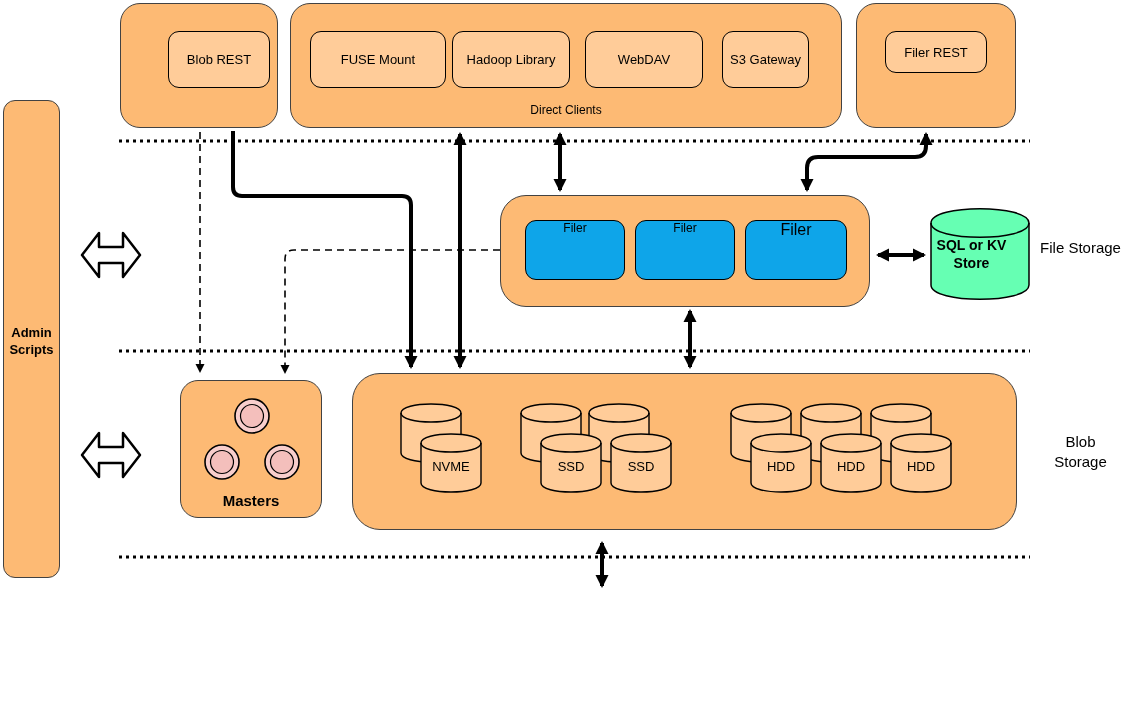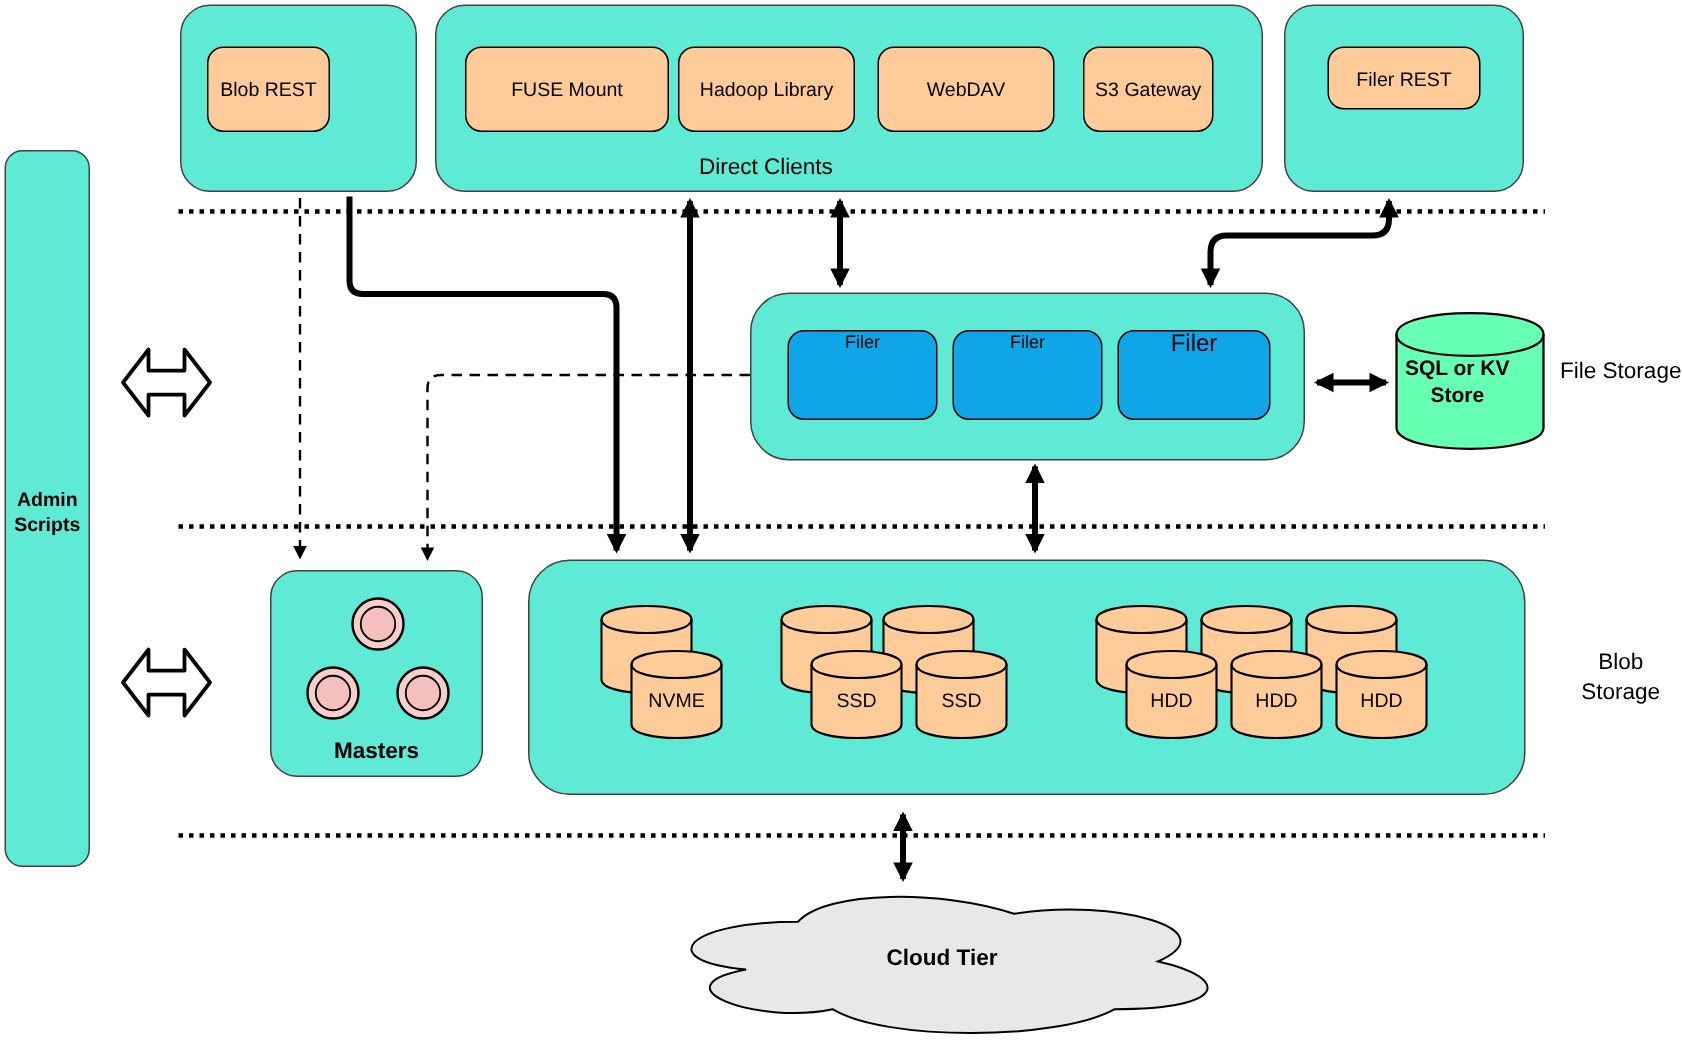--- a/index.html
+++ b/index.html
@@ -1,25 +1,25 @@
 <!DOCTYPE html>
 <html><head>
 <meta charset="utf-8">
 <style>
   html,body{margin:0;padding:0;background:#fff;}
   .stage{position:relative;width:1121px;height:701px;background:#fff;overflow:hidden;
          font-family:"Liberation Sans",sans-serif;color:#000;}
   .abs{position:absolute;box-sizing:border-box;}
-  .group{background:#5eead4;border:1px solid #424242;border-radius:20px;}
+  .group{background:#fdba74;border:1px solid #424242;border-radius:20px;}
   .obox{background:#ffcc99;border:1px solid #000;border-radius:11px;
         display:flex;align-items:center;justify-content:center;font-size:13px;}
   .gbox{background:#0ea5e9;border:1px solid #000;border-radius:11px;
         display:flex;align-items:flex-start;justify-content:center;font-size:12px;}
   .gbox.big{font-size:16px;}
-  .caption{font-size:15px;}
+  .caption{font-size:12px;text-align:center;}
   .sectionlabel{font-size:15px;text-align:center;line-height:1.35;}
   .cylwrap{position:absolute;}
   .cyl-label{position:absolute;left:0;right:0;top:26px;text-align:center;font-size:13px;}
   .sql-label{position:absolute;left:0;right:0;top:28px;text-align:center;
              font-size:14px;font-weight:bold;line-height:1.3;}
   .overlay{position:absolute;left:0;top:0;pointer-events:none;}
   .adminlbl{position:absolute;left:0;right:0;top:224px;text-align:center;
             font-weight:bold;font-size:13px;line-height:1.3;}
   .mastlbl{position:absolute;left:0;right:0;bottom:8px;text-align:center;
            font-weight:bold;font-size:15px;}
@@ -29,21 +29,21 @@
 </head>
 <body>
 
 <div class="stage">
 
   <div class="abs group" style="left:3px;top:100px;width:57px;height:478px;border-radius:12px;">
     <div class="adminlbl">Admin Scripts</div>
   </div>
 
   <div class="abs group" style="left:120px;top:3px;width:158px;height:125px;"></div>
-  <div class="abs obox" style="left:138px;top:31px;width:82px;height:57px;text-align:center;">
+  <div class="abs obox" style="left:168px;top:31px;width:102px;height:57px;text-align:center;">
     <span>Blob REST</span>
   </div>
 
   <div class="abs group" style="left:290px;top:3px;width:552px;height:125px;"></div>
   <div class="abs obox" style="left:310px;top:31px;width:136px;height:57px;">
     <span>FUSE Mount</span>
   </div>
   <div class="abs obox" style="left:585px;top:31px;width:118px;height:57px;">
     <span>WebDAV</span>
   </div>
@@ -170,26 +170,20 @@
   <div class="cylwrap" style="left:890px;top:433px;">
     <svg width="62" height="60" viewBox="0 0 62 60">
         <path d="M1 10 C1 -2 61 -2 61 10 L61 50 C61 62 1 62 1 50 Z" fill="#ffcc99" stroke="#000" stroke-width="1.4"></path>
         <path d="M1 10 C1 22 61 22 61 10" fill="none" stroke="#000" stroke-width="1.4"></path>
       </svg>
     <div class="cyl-label">HDD</div>
   </div>
 
   <div class="abs sectionlabel" style="left:1040px;top:432px;width:81px;">Blob Storage</div>
 
-  <div class="cylwrap" style="left:436px;top:588px;width:384px;height:112px;">
-    <svg width="384" height="112" viewBox="0 0 384 112">
-      <path d="M96 26.5 C19.2 26.5 0 53 61.4 58.3 C0 70 69.1 95.4 119 84.8 C153.6 106 268.8 106 307.2 84.8 C384 84.8 384 63.6 336 53 C384 31.8 307.2 10.6 240 21.2 C192 5.3 115.2 5.3 96 26.5 Z" fill="#e8e8e8" stroke="#000" stroke-width="1.3"></path>
-    </svg>
-    <div class="cloudlbl">Cloud Tier</div>
-  </div>
 
   <svg class="overlay" width="1121" height="701" viewBox="0 0 1121 701">
     <defs>
       <marker id="mBig" markerUnits="userSpaceOnUse" markerWidth="16" markerHeight="16" refX="12" refY="8" orient="auto-start-reverse">
         <path d="M1 1.5 L14 8 L1 14.5 Z" fill="#000"></path>
       </marker>
       <marker id="mSm" markerUnits="userSpaceOnUse" markerWidth="12" markerHeight="12" refX="9" refY="6" orient="auto-start-reverse">
         <path d="M1 1.5 L10 6 L1 10.5 Z" fill="#000"></path>
       </marker>
     </defs>

